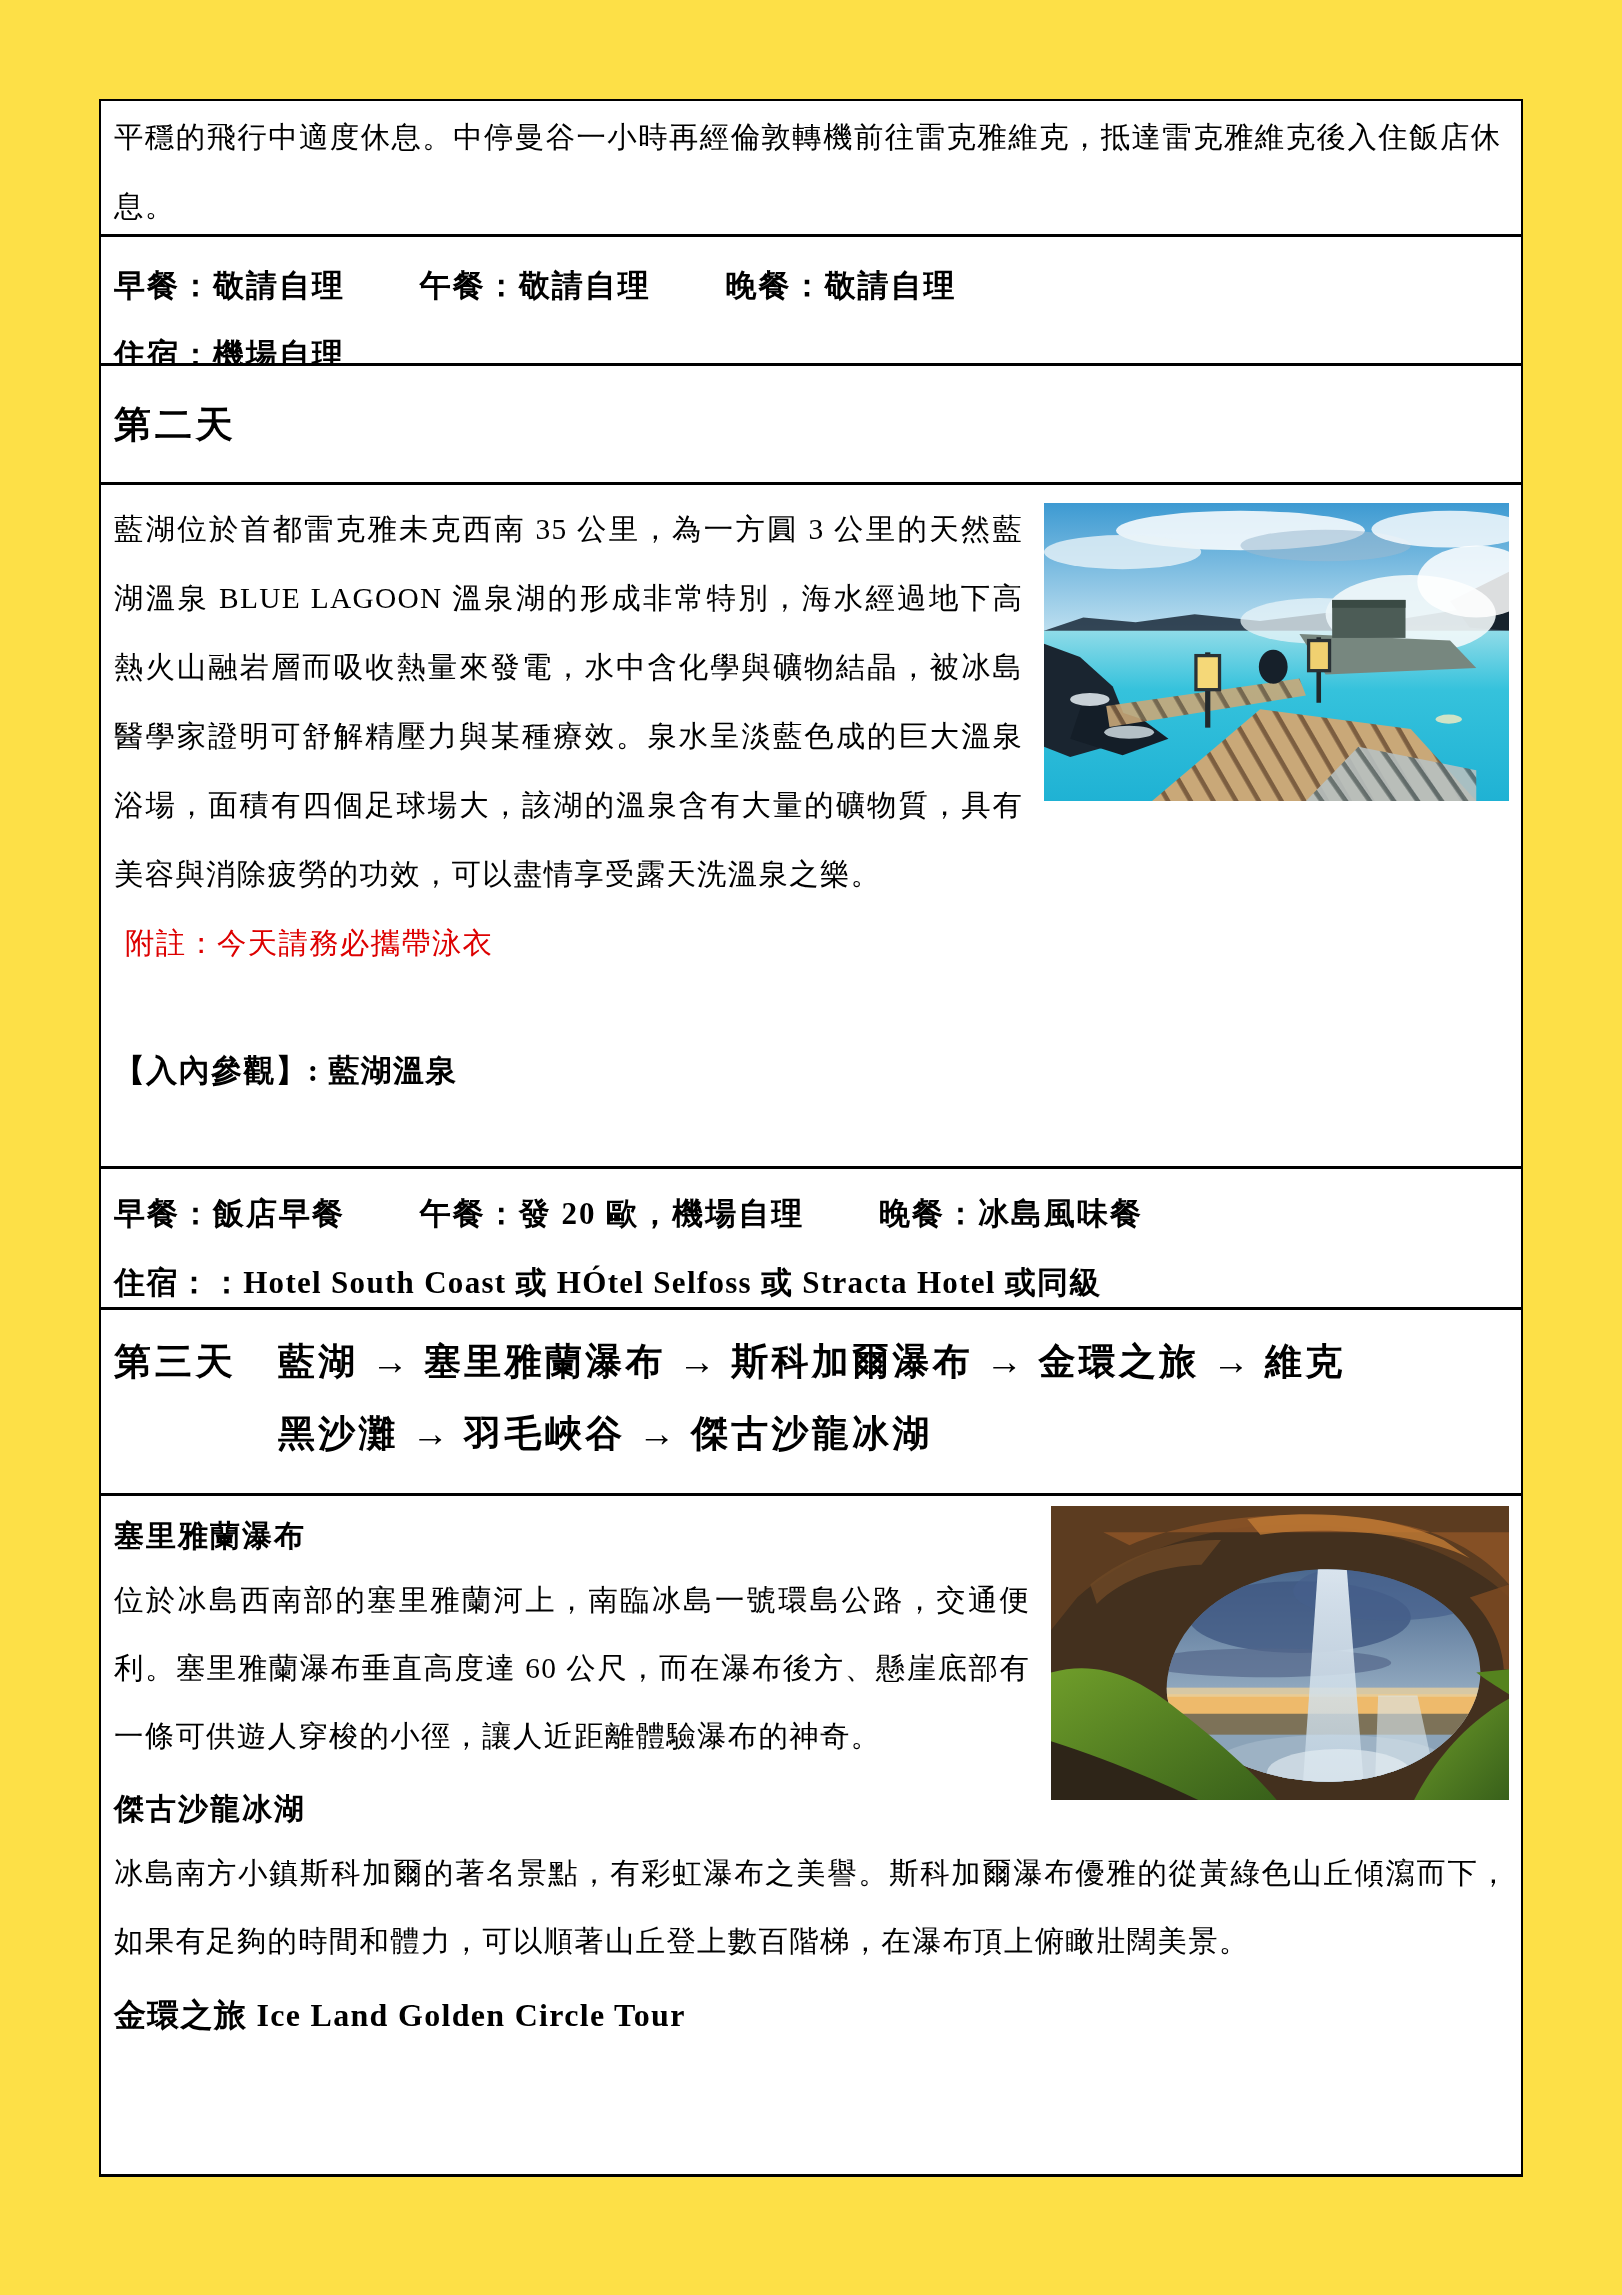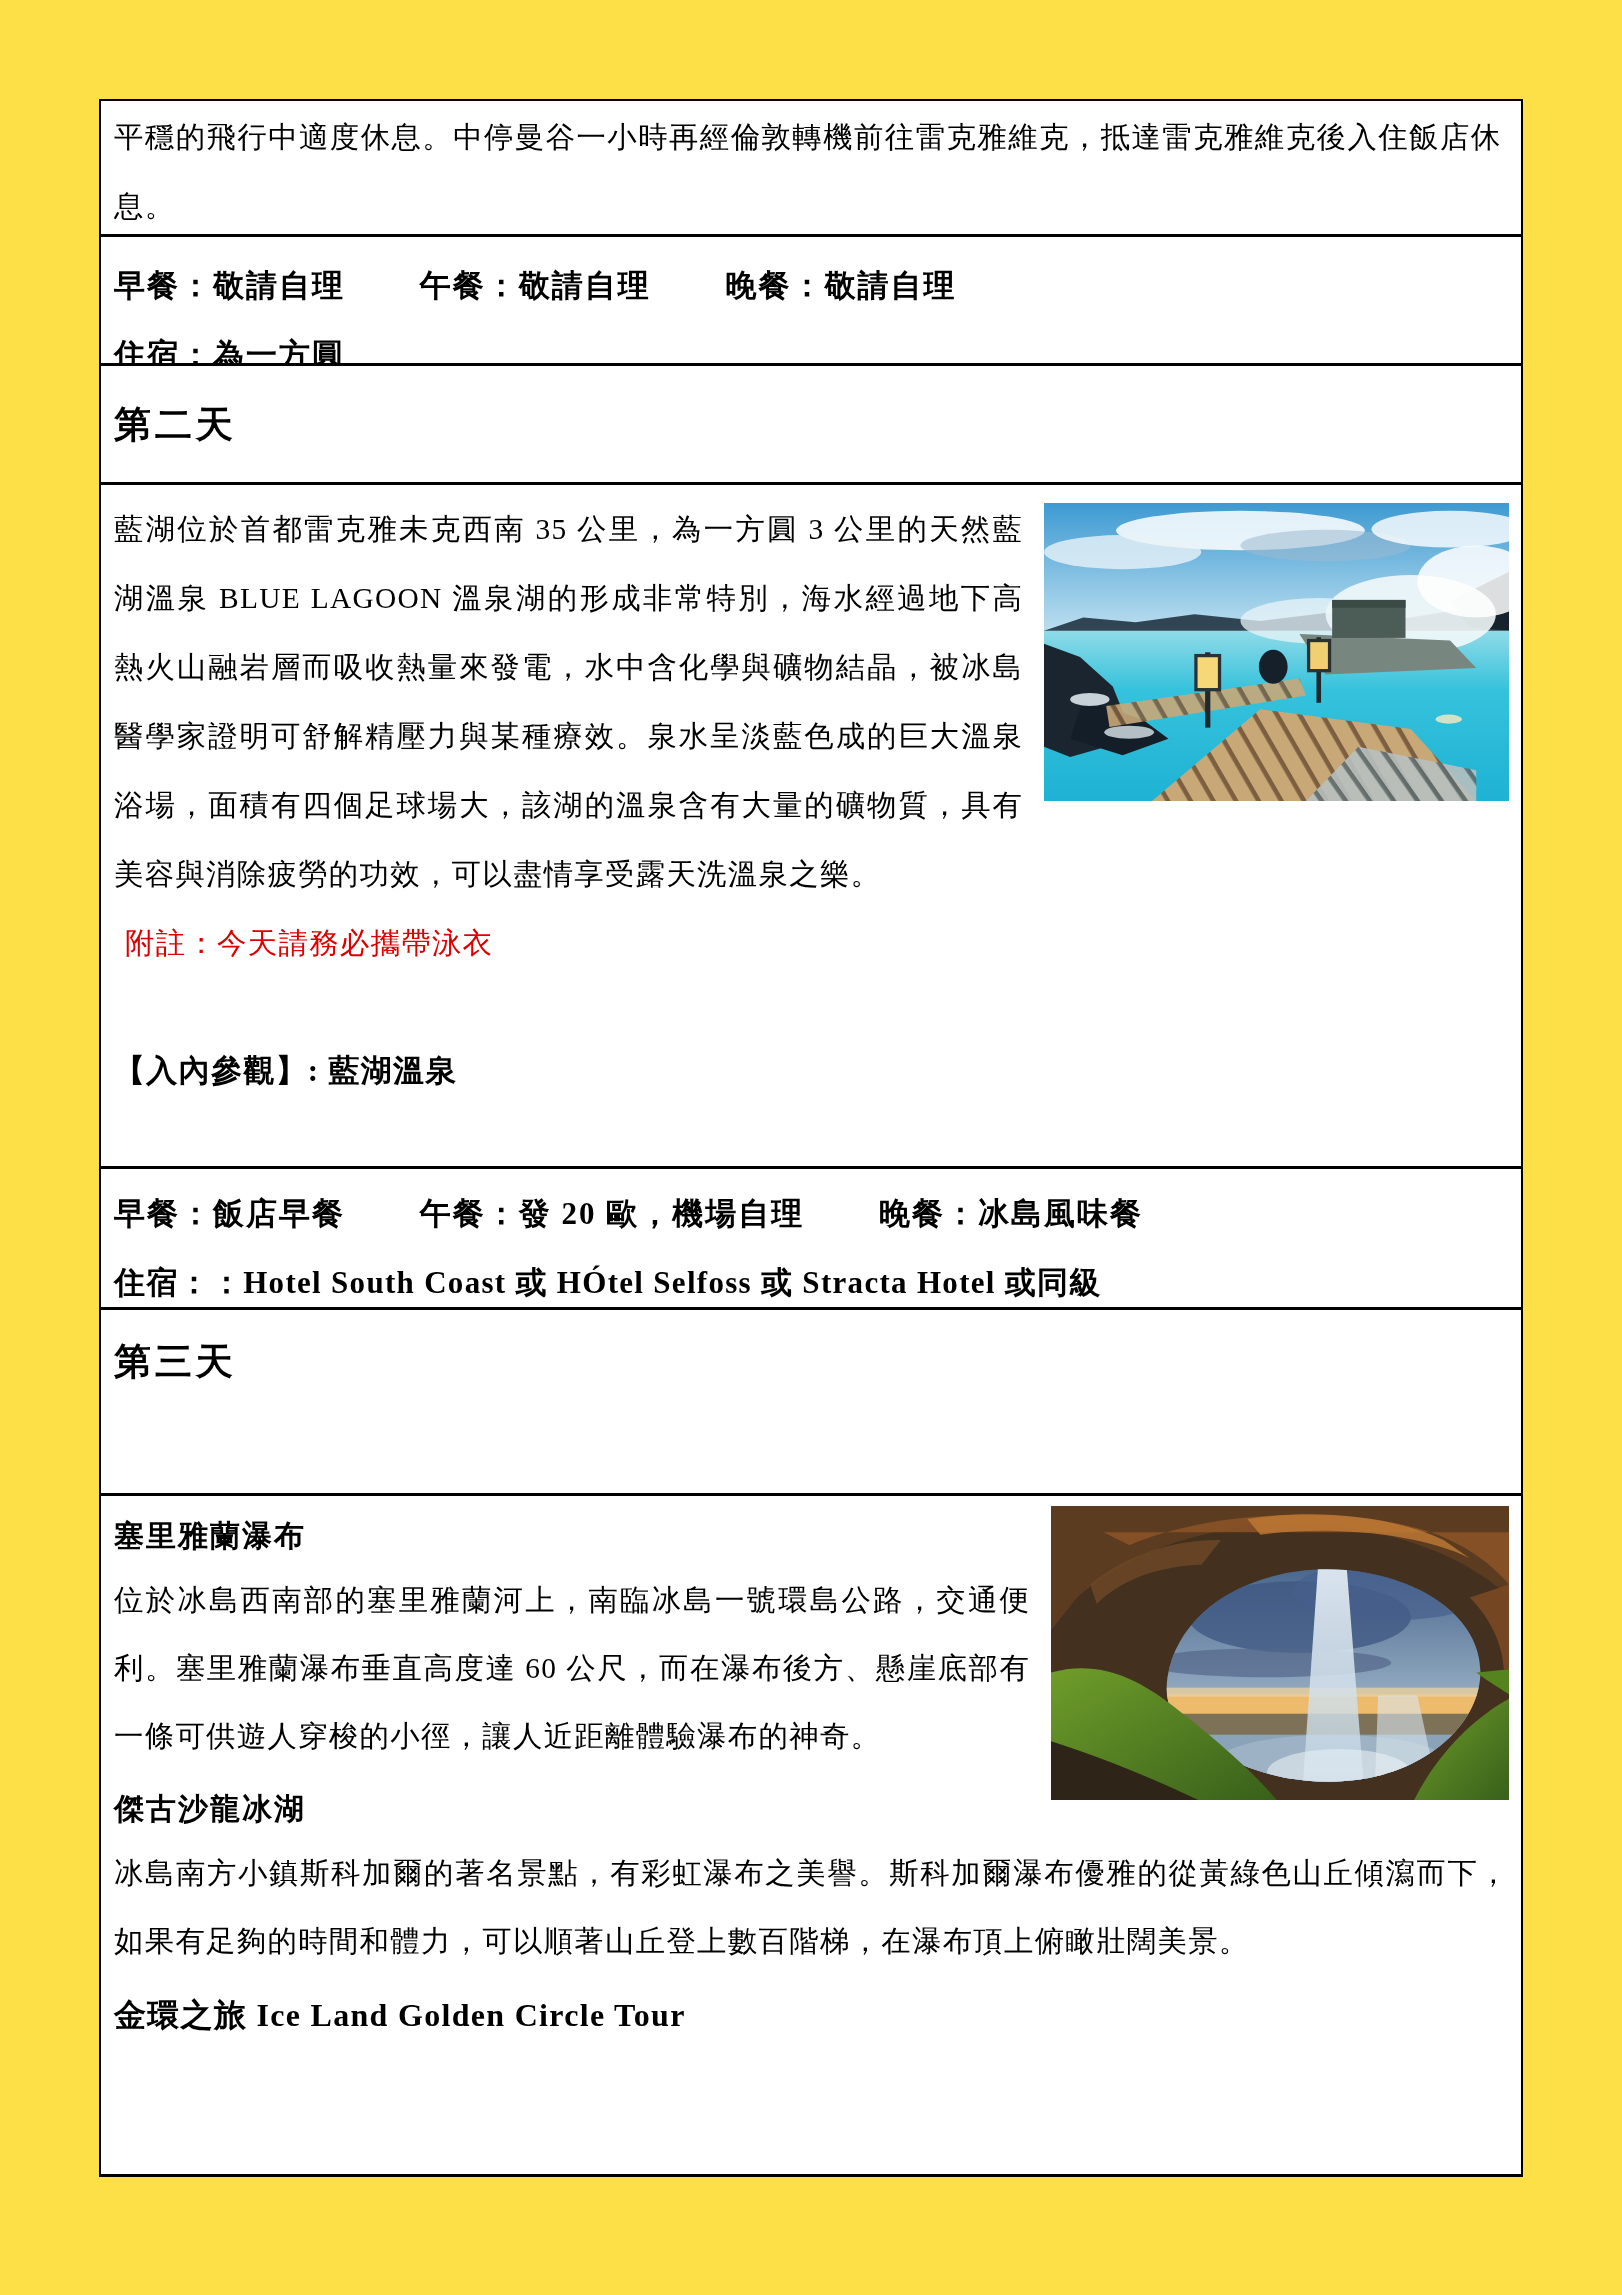--- a/index.html
+++ b/index.html
@@ -67,21 +67,21 @@
       <div class="body-text">平穩的飛行中適度休息。中停曼谷一小時再經倫敦轉機前往雷克雅維克，抵達雷克雅維克後入住飯店休息。</div>
     </div>
 
     <div class="row r2">
       <div class="meal-line">
         <span class="meal-seg">早餐：敬請自理</span>
         <span class="meal-seg">午餐：敬請自理</span>
         <span class="meal-seg">晚餐：敬請自理</span>
       </div>
       <div class="meal-line">
-        <span>住宿：為一方圓</span>
+        <span>住宿：機場自理</span>
       </div>
     </div>
 
     <div class="row r3 day-head">
       <span class="lbl">第二天</span>
     </div>
 
     <div class="row r4">
       <div class="photo photo-1">
         <svg viewBox="0 0 710 455" preserveAspectRatio="none">
@@ -144,20 +144,24 @@
         <span class="meal-seg">午餐：發 20 歐，機場自理</span>
         <span class="meal-seg">晚餐：冰島風味餐</span>
       </div>
       <div class="hotel-line">
         <span>住宿：：Hotel South Coast  或 HÓtel Selfoss  或 Stracta Hotel  或同級</span>
       </div>
     </div>
 
     <div class="row r6 day-head">
       <span class="lbl">第三天</span>
+      <span>
+        <span class="route-line" style="display:block;">藍湖 → 塞里雅蘭瀑布 → 斯科加爾瀑布 → 金環之旅 → 維克</span>
+        <span class="route-line" style="display:block;">黑沙灘 → 羽毛峽谷 → 傑古沙龍冰湖</span>
+      </span>
     </div>
 
     <div class="row r7">
       <div class="photo photo-2">
         <svg viewBox="0 0 700 450" preserveAspectRatio="none">
           <defs>
             <linearGradient id="sky2" x1="0" y1="0" x2="0" y2="1">
               <stop offset="0" stop-color="#4a688f"></stop>
                 <stop offset="0.55" stop-color="#8ea6bd"></stop>
                 <stop offset="1" stop-color="#c8d4dc"></stop>

